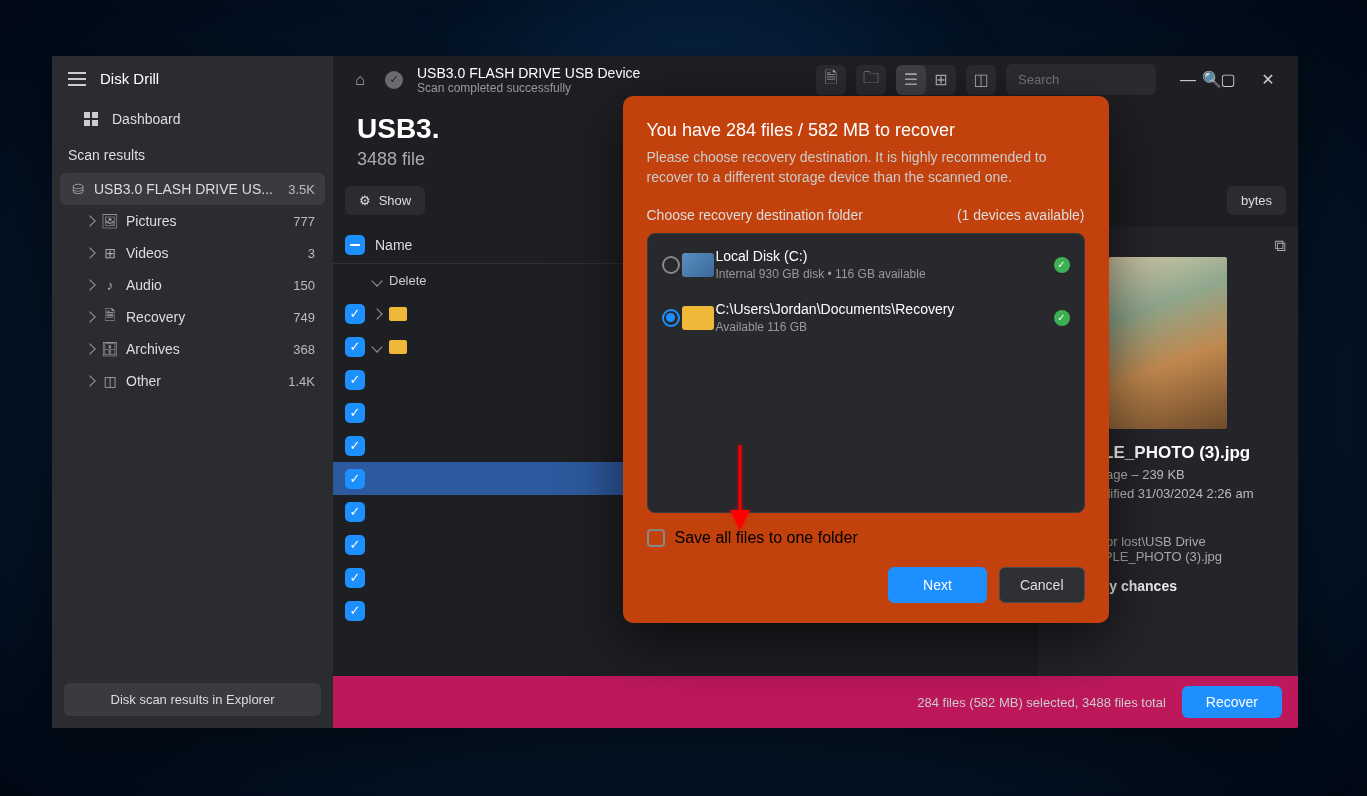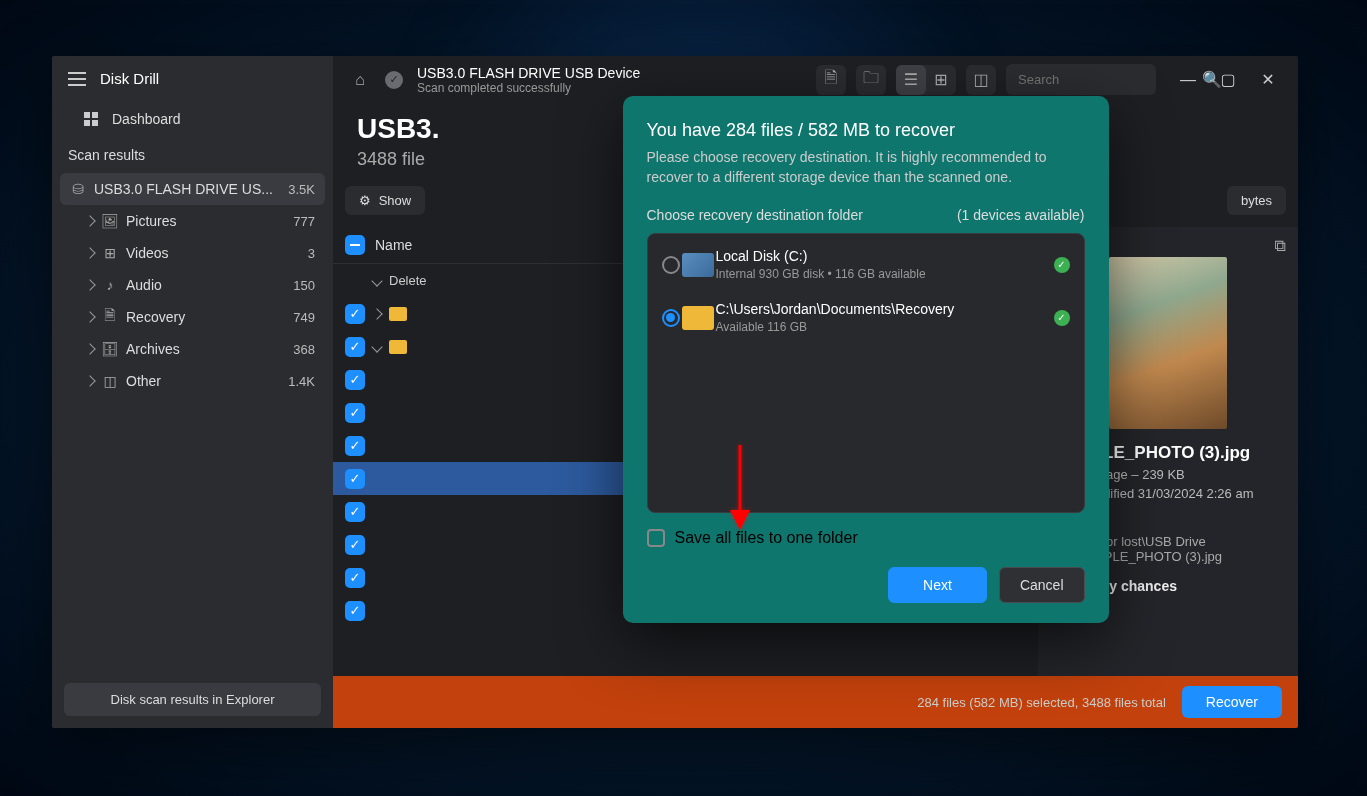--- a/index.html
+++ b/index.html
@@ -74,27 +74,27 @@
 .preview-img { width: 118px; height: 172px; margin: 14px auto; background: linear-gradient(160deg, #d4c9a8 0%, #8fa88e 30%, #c0884e 60%, #6e4a2a 100%); border-radius: 2px; display: block; position: relative; }
 .preview-title { color: #fff; font-size: 17px; font-weight: 600; margin-top: 10px; }
 .preview-sub { font-size: 13px; color: #bbb; margin-top: 4px; }
 .preview-section { margin-top: 14px; }
 .preview-label { font-weight: 600; font-size: 14px; color: #eee; }
 .preview-text { font-size: 13px; color: #aaa; margin-top: 3px; }
 .rc-row { display: flex; align-items: center; gap: 8px; margin-top: 6px; color: #bbb; font-size: 13px; }
 .star { color: #888; }
 
 
-.statusbar { display: flex; align-items: center; justify-content: flex-end; padding: 10px 16px; background: #c2410c; gap: 16px; }
+.statusbar { display: flex; align-items: center; justify-content: flex-end; padding: 10px 16px; background: #be185d; gap: 16px; }
 .status-text { color: #ccc; font-size: 13px; }
 .recover-btn { background: #1d8fff; color: #fff; border: none; padding: 8px 24px; border-radius: 6px; font-size: 14px; cursor: pointer; }
 
 
 .modal-overlay { position: absolute; inset: 0; display: flex; align-items: flex-start; justify-content: center; pointer-events: none; }
-.modal { margin-top: 40px; margin-left: 100px; width: 486px; background: #0f766e; border-radius: 10px; padding: 24px 24px 20px; box-shadow: 0 20px 60px rgba(0,0,0,0.6); pointer-events: auto; }
+.modal { margin-top: 40px; margin-left: 100px; width: 486px; background: #c2410c; border-radius: 10px; padding: 24px 24px 20px; box-shadow: 0 20px 60px rgba(0,0,0,0.6); pointer-events: auto; }
 .modal-title { color: #fff; font-size: 18px; font-weight: 500; }
 .modal-desc { color: #ccc; font-size: 14px; margin-top: 7px; line-height: 1.4; }
 .modal-row-header { display: flex; justify-content: space-between; margin-top: 20px; color: #ddd; font-size: 14px; }
 .dest-list { background: #28292d; border: 1px solid #3a3b40; border-radius: 8px; margin-top: 10px; padding: 4px 0; height: 280px; }
 .dest-item { display: flex; align-items: center; padding: 10px 14px; gap: 2px; cursor: pointer; }
 .radio { width: 18px; height: 18px; border: 2px solid #888; border-radius: 50%; display: flex; align-items: center; justify-content: center; flex-shrink: 0; }
 .radio.checked { border-color: #1d8fff; }
 .radio.checked::after { content: ''; width: 9px; height: 9px; background: #1d8fff; border-radius: 50%; }
 .disk-icon { width: 32px; height: 24px; background: linear-gradient(135deg, #5a8fc0, #3a6a9a); border-radius: 3px; position: relative; flex-shrink: 0; }
 .folder-icon-lg { width: 32px; height: 24px; background: #f0b839; border-radius: 3px; flex-shrink: 0; }

